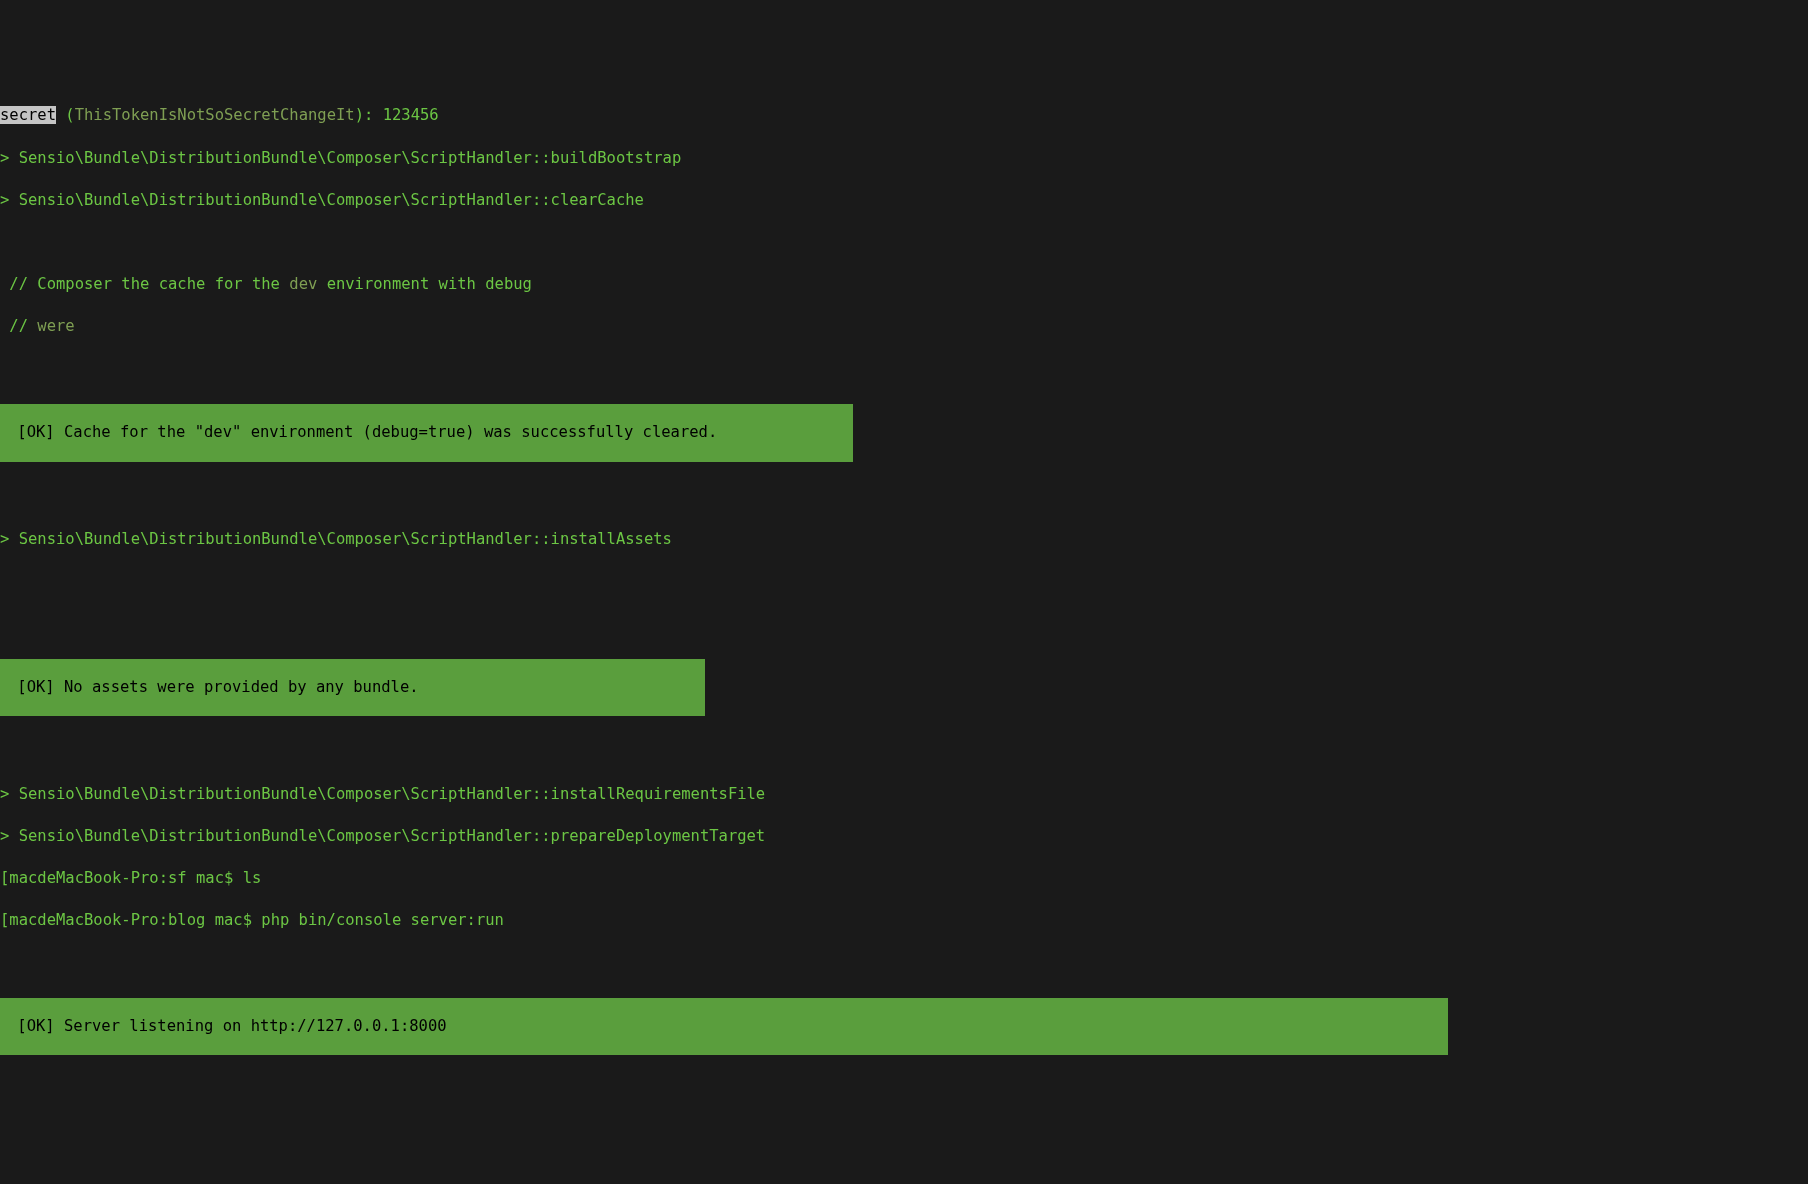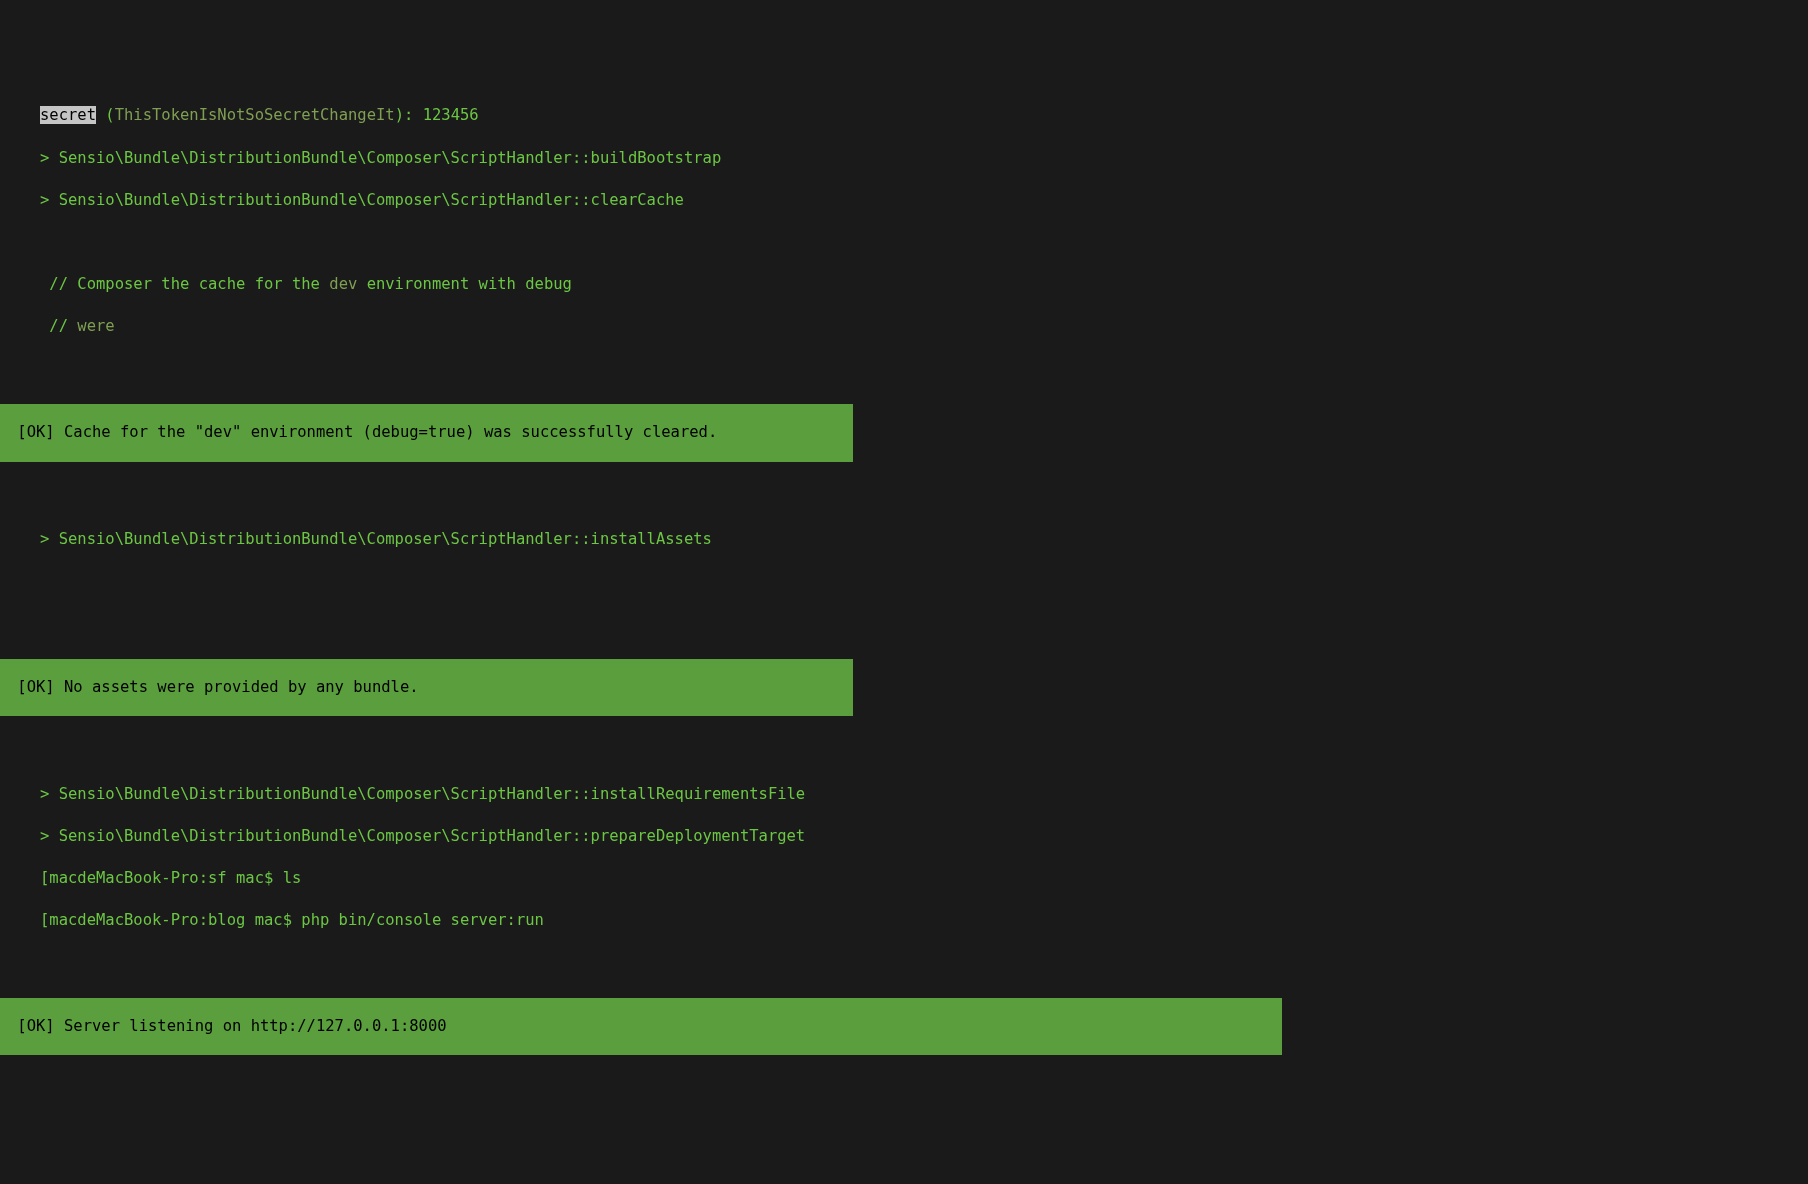--- a/index.html
+++ b/index.html
@@ -27,48 +27,48 @@
     white-space: pre;
   }
   .ok-box-wide {
     background: #5a9e3d;
     color: #000;
     display: block;
     padding: 18px 8px 18px 8px;
     margin: 4px 0 4px 0;
     white-space: pre;
   }
-  .row { display: block; margin-left: 40px; }
+  .row { display: block; }
 </style>
 </head>
 <body>
 
 
 
 <div class="term">
 <span class="row"><span class="sel">secret</span><span> (</span><span class="dim">ThisTokenIsNotSoSecretChangeIt</span><span>): </span><span>123456</span></span>
 <span class="row">&gt; Sensio\Bundle\DistributionBundle\Composer\ScriptHandler::buildBootstrap</span>
 <span class="row">&gt; Sensio\Bundle\DistributionBundle\Composer\ScriptHandler::clearCache</span>
 <span class="row"> </span>
 <span class="row"><span> // Composer the cache for the </span><span class="dim">dev</span><span> environment with debug</span></span>
 <span class="row"><span> // </span><span class="dim">were</span></span>
 <span class="row"> </span>
 <div class="ok-box" style="width:853px;"><span> [OK] Cache for the "dev" environment (debug=true) was successfully cleared.      </span></div>
 <span class="row"> </span>
 <span class="row">&gt; Sensio\Bundle\DistributionBundle\Composer\ScriptHandler::installAssets</span>
 <span class="row"> </span>
 <span class="row"> </span>
-<div class="ok-box" style="width:853px;"><span> [OK] No assets were provided by any bundle.                                        </span></div>
+<div class="ok-box" style="width:705px;"><span> [OK] No assets were provided by any bundle.                                        </span></div>
 <span class="row"> </span>
 <span class="row">&gt; Sensio\Bundle\DistributionBundle\Composer\ScriptHandler::installRequirementsFile</span>
 <span class="row">&gt; Sensio\Bundle\DistributionBundle\Composer\ScriptHandler::prepareDeploymentTarget</span>
 <span class="row"><span>[macdeMacBook-Pro:sf mac$ </span><span>ls</span></span>
 <span class="row"><span>[macdeMacBook-Pro:blog mac$ </span><span>php bin/console server:run</span></span>
 <span class="row"> </span>
-<div class="ok-box-wide" style="width:1282px;"><span> [OK] Server listening on http://127.0.0.1:8000                                                                              </span></div>
+<div class="ok-box-wide" style="width:1448px;"><span> [OK] Server listening on http://127.0.0.1:8000                                                                              </span></div>
 
 
 
 
 
 
 
 
 </div>
 

